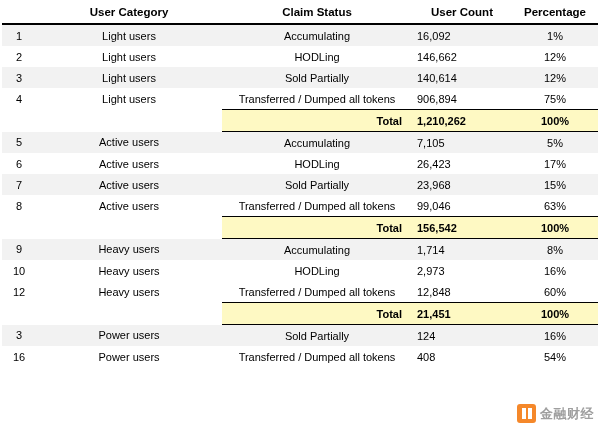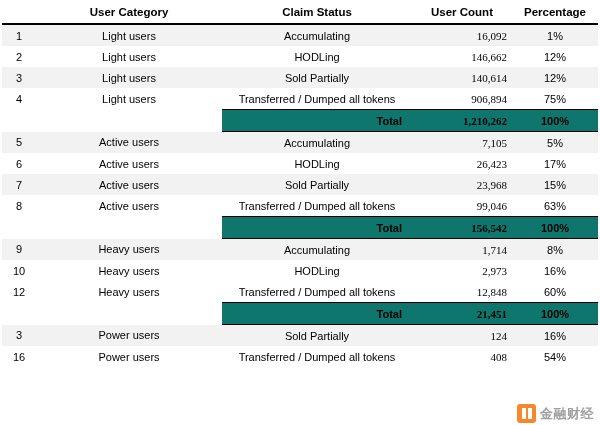--- a/index.html
+++ b/index.html
@@ -54,26 +54,26 @@
     height: 15px;
     vertical-align: middle;
     border: none;
   }
   tr.shaded td { background: #f2f2f2; }
   tr.plain td { background: #ffffff; }
 
   td.num { text-align: center; }
   td.cat { text-align: center; }
   td.status { text-align: center; }
-  td.count { text-align: right; font-family: Liberation Serif, serif; }
+  td.count { text-align: left; }
   td.pct { text-align: center; }
 
   tr.total td {
     font-weight: bold;
-    background: #0f766e;
+    background: #fef9c3;
     border-top: 1.5px solid #000000;
     border-bottom: 1.5px solid #000000;
   }
   tr.total td.num { border-top: none; border-bottom: none; background: #ffffff; }
   tr.total td.cat { border-top: none; border-bottom: none; background: #ffffff; }
   tr.total td.status { text-align: right; padding-right: 10px; }
 
   .watermark {
     position: absolute;
     right: 6px;

